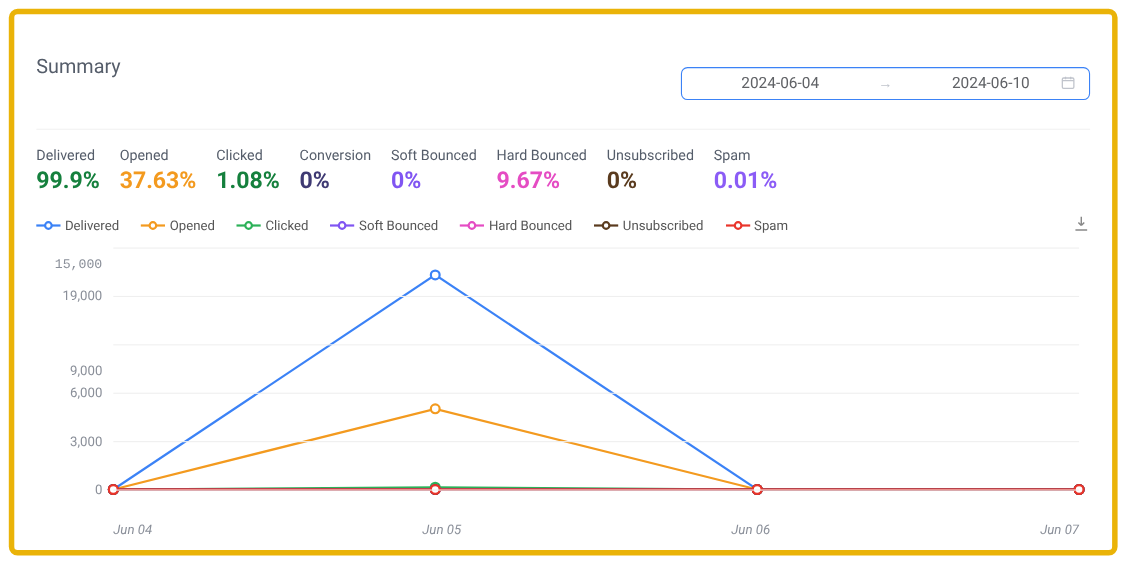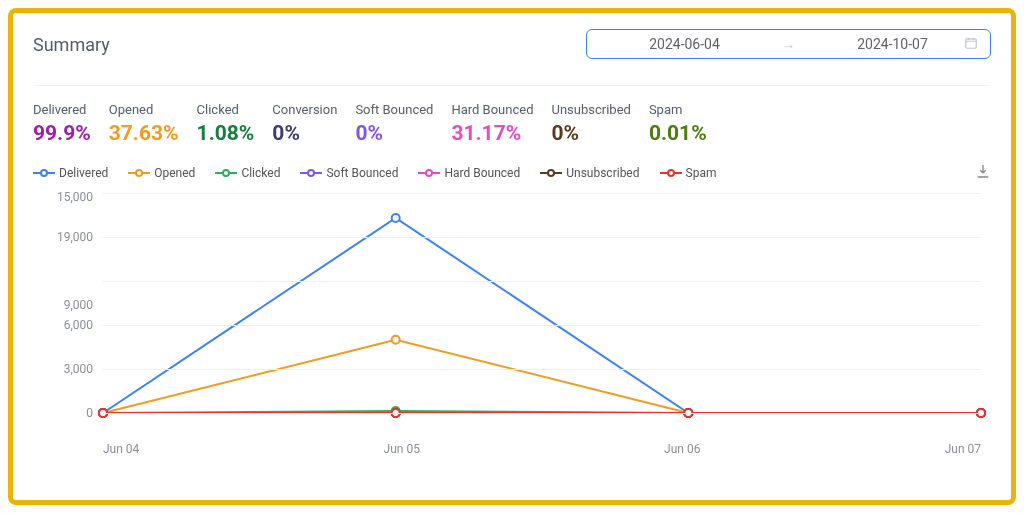--- a/index.html
+++ b/index.html
@@ -26,23 +26,24 @@
       color: #555d6a;
       font-weight: 400;
     }
     .date-range {
       display: flex;
       align-items: center;
       gap: 14px;
       border: 1px solid #3b82f6;
       border-radius: 6px;
       padding: 6px 14px;
-      width: 405px;
+      width: 372px;
       justify-content: center;
       position: relative;
+      margin-top: 32px;
     }
     .date-text {
       color: #606266;
       font-size: 14px;
       flex: 1;
       text-align: center;
     }
     .date-sep {
       color: #c0c4cc;
       font-size: 13px;
@@ -137,20 +138,21 @@
       color: #8a8f99;
       transform: translateY(-50%);
     }
     .xaxis {
       position: absolute;
       bottom: -18px;
       left: 70px;
       right: 10px;
       display: flex;
       justify-content: space-between;
+      font-style: italic;
     }
     .xlabel {
       font-size: 12px;
       color: #8a8f99;
     }
     .plot {
       position: absolute;
       left: 70px;
       right: 10px;
       top: 0;
@@ -165,64 +167,64 @@
 </head>
 <body>
 
 <div class="card">
 
   <div class="header">
     <div class="title">Summary</div>
     <div class="date-range">
       <span class="date-text">2024-06-04</span>
       <span class="date-sep">→</span>
-      <span class="date-text">2024-10-07</span>
+      <span class="date-text">2024-06-10</span>
       <span class="cal-icon">
         <svg width="14" height="14" viewBox="0 0 24 24" fill="none" stroke="currentColor" stroke-width="2">
             <rect x="3" y="5" width="18" height="16" rx="2"></rect>
             <path d="M3 9h18M8 3v4M16 3v4"></path>
           </svg>
       </span>
     </div>
   </div>
 
   <div class="divider"></div>
 
   <div class="stats" id="stats-row">
       <div class="stat">
         <span class="stat-label">Delivered</span>
-        <span class="stat-value" style="color:#a21caf">99.9%</span>
+        <span class="stat-value" style="color:#15803d">99.9%</span>
       </div>
       <div class="stat">
         <span class="stat-label">Opened</span>
         <span class="stat-value" style="color:#f39a1f">37.63%</span>
       </div>
       <div class="stat">
         <span class="stat-label">Clicked</span>
         <span class="stat-value" style="color:#15803d">1.08%</span>
       </div>
       <div class="stat">
         <span class="stat-label">Conversion</span>
         <span class="stat-value" style="color:#3f3a73">0%</span>
       </div>
       <div class="stat">
         <span class="stat-label">Soft Bounced</span>
         <span class="stat-value" style="color:#8055f2">0%</span>
       </div>
       <div class="stat">
         <span class="stat-label">Hard Bounced</span>
-        <span class="stat-value" style="color:#e54cc3">31.17%</span>
+        <span class="stat-value" style="color:#e54cc3">9.67%</span>
       </div>
       <div class="stat">
         <span class="stat-label">Unsubscribed</span>
         <span class="stat-value" style="color:#5a3b1e">0%</span>
       </div>
       <div class="stat">
         <span class="stat-label">Spam</span>
-        <span class="stat-value" style="color:#4d7c0f">0.01%</span>
+        <span class="stat-value" style="color:#8b5cf6">0.01%</span>
       </div>
     </div>
 
   <div class="legend-row" id="legend-row">
     <span class="legend-item">
         <span class="legend-marker">
           <span class="legend-line" style="background:#3b82f6"></span>
           <span class="legend-circle" style="border-color:#3b82f6"></span>
         </span>
         <span>Delivered</span>
@@ -324,16 +326,16 @@
       <div class="ylabel" style="top: 220px;">0</div>
       <div class="grid-line" style="top: 176px;"></div>
       <div class="ylabel" style="top: 176px;">3,000</div>
       <div class="grid-line" style="top: 132px;"></div>
       <div class="ylabel" style="top: 132px;">6,000</div>
       <div class="grid-line" style="top: 88px;"></div>
       <div class="ylabel" style="top: 88px; margin-top: 24px;">9,000</div>
       <div class="grid-line" style="top: 44px;"></div>
       <div class="ylabel" style="top: 44px;">19,000</div>
       <div class="grid-line" style="top: 0px;"></div>
-      <div class="ylabel" style="top: 4px;">15,000</div>
+      <div class="ylabel" style="top: 16px; font-family: Liberation Mono, monospace;">15,000</div>
     </div>
 
 </div>
 
 </body></html>

